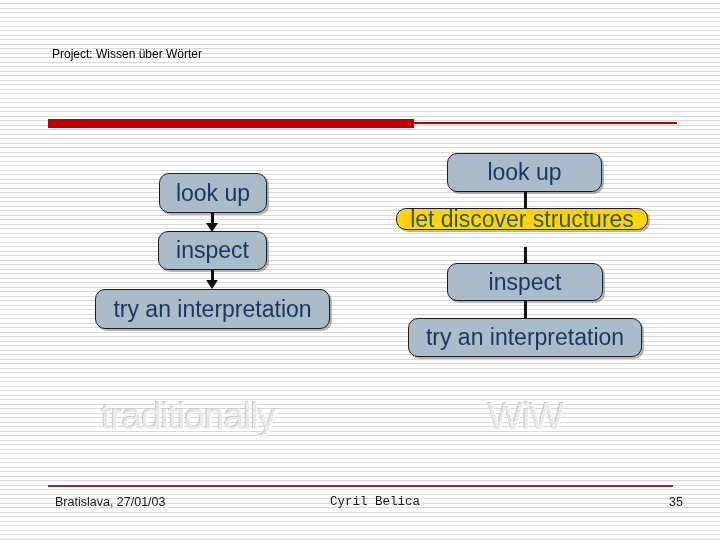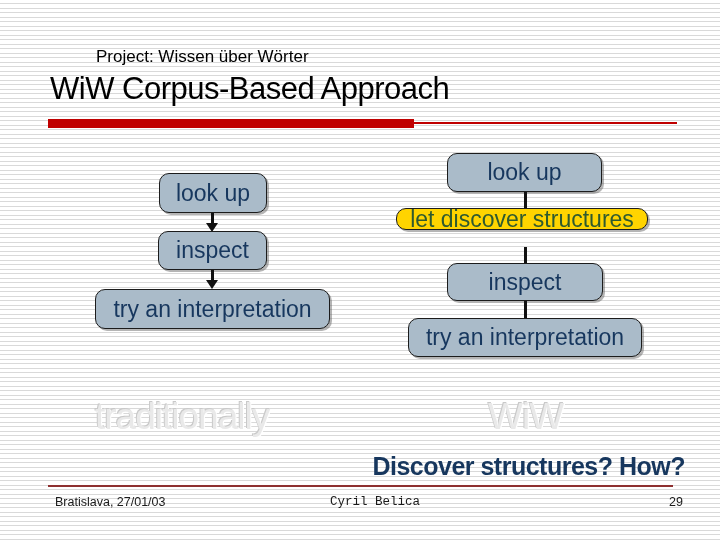--- a/index.html
+++ b/index.html
@@ -4,21 +4,21 @@
 <style>
   * { margin:0; padding:0; box-sizing:border-box; }
   html,body { background:#888; }
   .slide {
     position:relative; width:720px; height:540px; overflow:hidden;
     background:repeating-linear-gradient(to bottom, #ffffff 0px, #ffffff 3.4px, #d9d9d9 3.4px, #d9d9d9 4.5px);
     font-family:"Liberation Sans", sans-serif;
   }
   .kicker {
     position:absolute; left:52px; top:47px;
-    font-size:17px; color:#000; white-space:nowrap;margin-left:44px;
+    font-size:12px; color:#000; white-space:nowrap;
   }
   .title {
     position:absolute; left:50px; top:71px;
     font-size:31px; letter-spacing:-0.5px; color:#000; white-space:nowrap;
   }
   .red-bar { position:absolute; left:48px; top:119px; width:366px; height:9px; background:#c00000; }
   .red-line { position:absolute; left:414px; top:122px; width:263px; height:2px; background:#c00000; }
 
   .box {
     position:absolute; display:flex; align-items:center; justify-content:center;
@@ -45,41 +45,40 @@
   }
   .footer-rule { position:absolute; left:48px; top:485px; width:625px; height:2px; background:#8e3030; }
   .footer-text { position:absolute; top:495px; font-size:12.5px; color:#1a1a1a; white-space:nowrap; }
 </style>
 </head>
 <body>
 
 <div class="slide">
 
   <div class="kicker">Project: Wissen über Wörter</div>
-  <div class="title">WiW Corpus-Based Approach</div>
   <div class="red-bar"></div>
   <div class="red-line"></div>
 
   <div>
     <div class="box" style="left:159px; top:173px; width:108px; height:40px;">
       <span>look up</span>
     </div>
     <div class="shaft" style="left:211px; top:213px; height:12px;"></div>
     <div class="arrow-head" style="left:206px; top:223px;"></div>
 
     <div class="box" style="left:158px; top:231px; width:109px; height:39px;">
       <span>inspect</span>
     </div>
     <div class="shaft" style="left:211px; top:270px; height:12px;"></div>
     <div class="arrow-head" style="left:206px; top:280px;"></div>
 
     <div class="box" style="left:95px; top:289px; width:235px; height:40px;">
       <span>try an interpretation</span>
     </div>
-    <div class="ghost" style="left:95px; top:396px;text-align:center;">traditionally</div>
+    <div class="ghost" style="left:101px; top:396px;text-align:center;">traditionally</div>
   </div>
 
   <div>
     <div class="box" style="left:447px; top:153px; width:155px; height:39px;">
       <span>look up</span>
     </div>
     <div class="shaft" style="left:524px; top:192px; height:16px;"></div>
 
     <div class="box highlight" style="left:396px; top:208px; width:252px; height:22px;">
       <span>let discover structures</span>
@@ -90,20 +89,19 @@
       <span>inspect</span>
     </div>
     <div class="shaft" style="left:524px; top:301px; height:17px;"></div>
 
     <div class="box" style="left:408px; top:318px; width:234px; height:39px;">
       <span>try an interpretation</span>
     </div>
     <div class="ghost" style="left:488px; top:396px;">WiW</div>
   </div>
 
-  <div class="question">Discover structures? How?</div>
 
   <div class="footer-rule"></div>
   <div class="footer-text" style="left:55px;text-align:center;">Bratislava, 27/01/03</div>
   <div class="footer-text" style="left:330px;font-family:Liberation Mono, monospace;">Cyril Belica</div>
-  <div class="footer-text" style="left:650px; width:33px; text-align:right;">29</div>
+  <div class="footer-text" style="left:650px; width:33px; text-align:right;">35</div>
 
 </div>
 
 </body></html>

